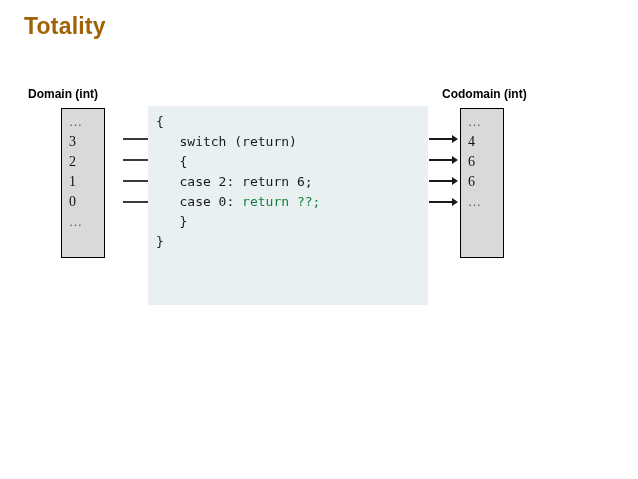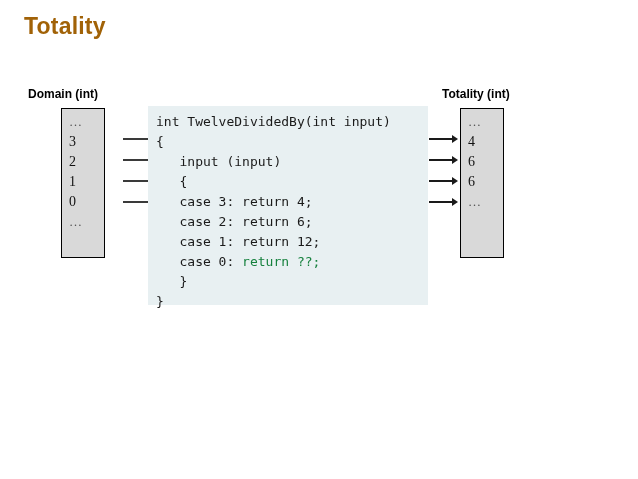--- a/index.html
+++ b/index.html
@@ -141,45 +141,42 @@
       <div class="set-item ellipsis">…</div>
     </div>
   </div>
 
   <div class="link-line" style="left:123px; top:138px; width:25px;"></div>
   <div class="link-line" style="left:123px; top:159px; width:25px;"></div>
   <div class="link-line" style="left:123px; top:180px; width:25px;"></div>
   <div class="link-line" style="left:123px; top:201px; width:25px;"></div>
 
   <div class="code-block">
-    <div class="code-line"><span>int TwelveDividedBy(int input)</span></div>
     <div class="code-line"><span>{</span></div>
-    <div class="code-line"><span>   input (input)</span></div>
+    <div class="code-line"><span>   switch (return)</span></div>
     <div class="code-line"><span>   {</span></div>
-    <div class="code-line"><span>   case 3: return 4;</span></div>
     <div class="code-line"><span>   case 2: return 6;</span></div>
-    <div class="code-line"><span>   case 1: return 12;</span></div>
     <div class="code-line"><span>   case 0: </span><span class="err">return ??;</span></div>
     <div class="code-line"><span>   }</span></div>
     <div class="code-line"><span>}</span></div>
   </div>
 
   <div class="arrow-line" style="left:429px; top:138px; width:25px;"></div>
   <div class="arrow-head" style="left:452px; top:135px;"></div>
 
   <div class="arrow-line" style="left:429px; top:159px; width:25px;"></div>
   <div class="arrow-head" style="left:452px; top:156px;"></div>
 
   <div class="arrow-line" style="left:429px; top:180px; width:25px;"></div>
   <div class="arrow-head" style="left:452px; top:177px;"></div>
 
   <div class="arrow-line" style="left:429px; top:201px; width:25px;"></div>
   <div class="arrow-head" style="left:452px; top:198px;"></div>
 
-  <div class="col-heading codomain">Totality (int)</div>
+  <div class="col-heading codomain">Codomain (int)</div>
 
   <div class="set-box codomain">
     <div class="set-items">
       <div class="set-item ellipsis">…</div>
       <div class="set-item">4</div>
       <div class="set-item">6</div>
       <div class="set-item">6</div>
       <div class="set-item ellipsis">…</div>
     </div>
   </div>

